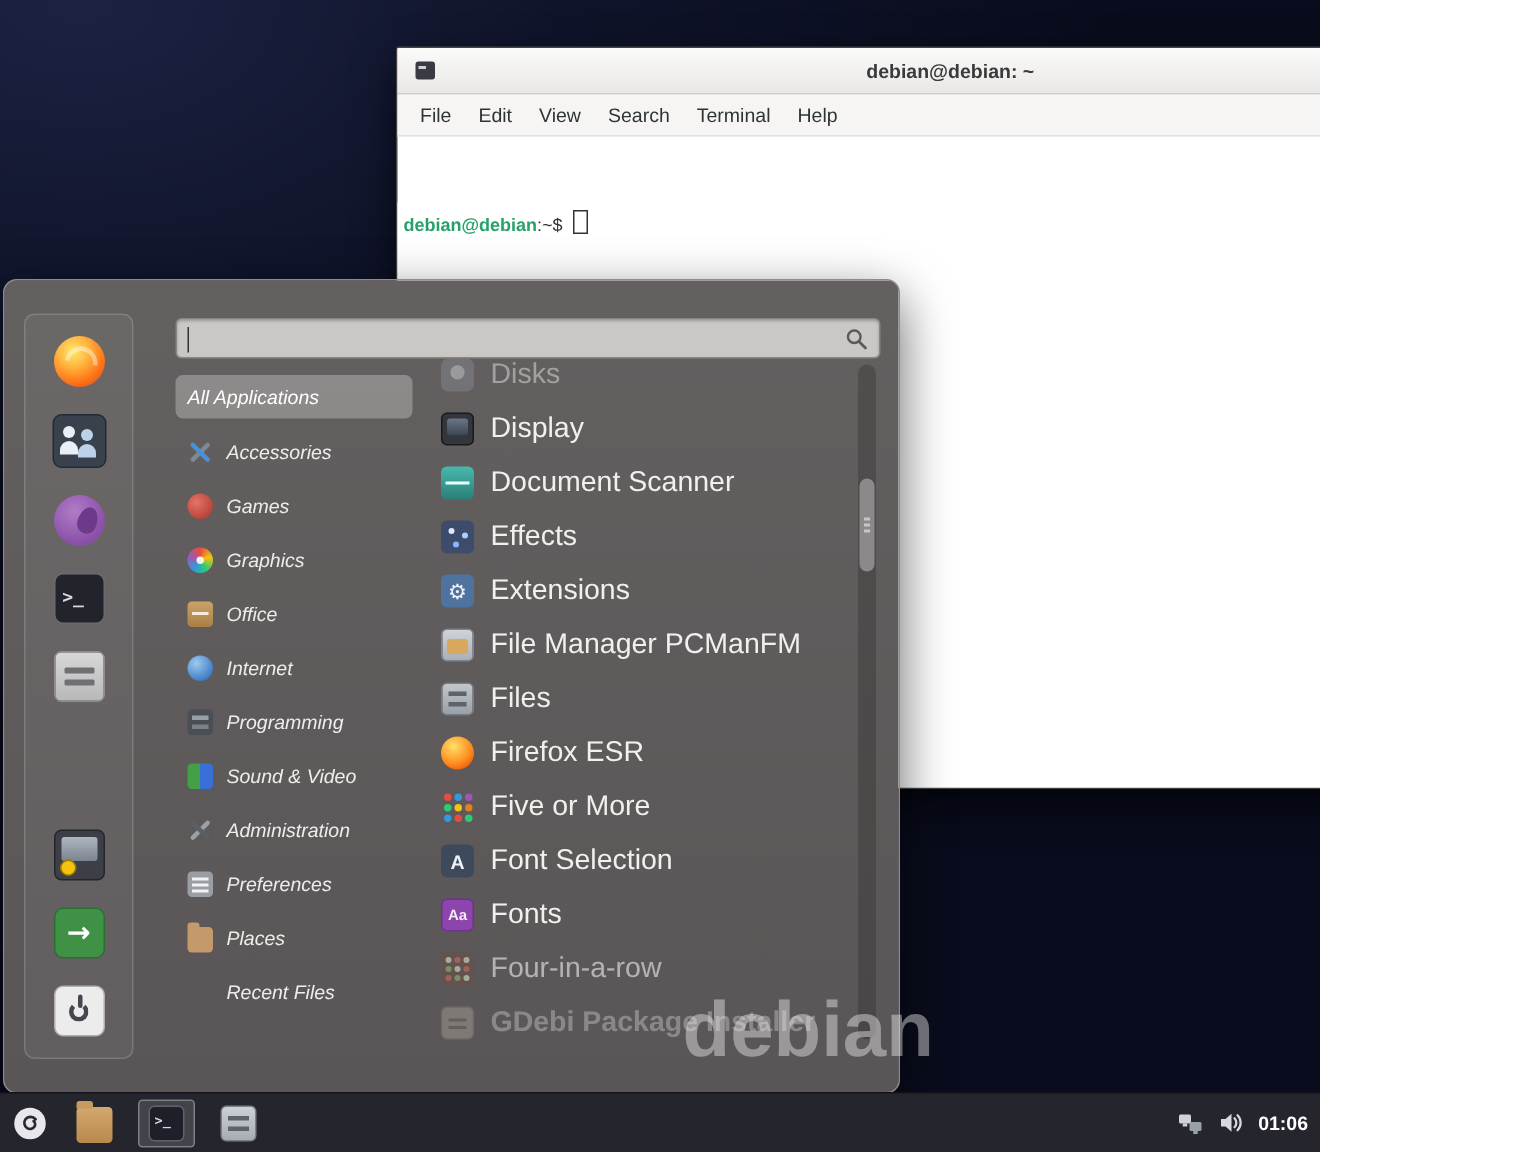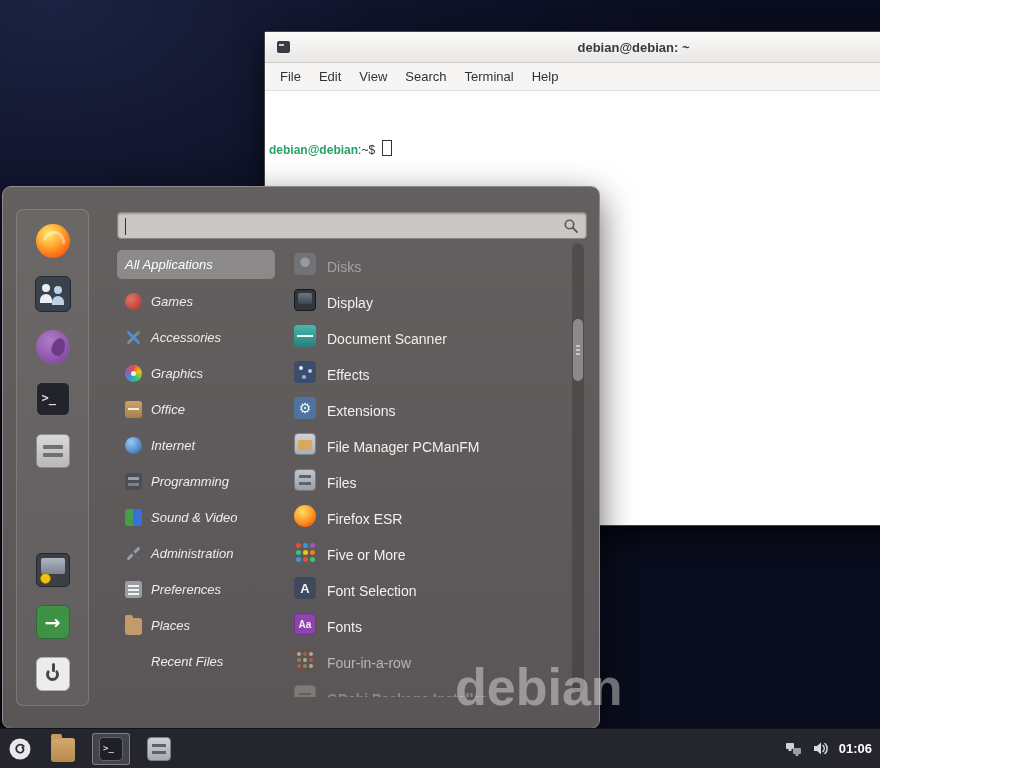--- a/index.html
+++ b/index.html
@@ -113,22 +113,22 @@
     background:#5a5f66;transform:rotate(-45deg);border-radius:2px;}
   .ci-preferences{background:#9a9ea4;border-radius:3px;}
   .ci-preferences::after{content:"";position:absolute;left:3px;top:4px;width:11px;height:2px;background:#f2f2f2;
     box-shadow:0 4px 0 #f2f2f2,0 8px 0 #f2f2f2;}
   .ci-places{background:#c49a6c;border-radius:2px 3px 3px 3px;margin-top:2px;}
   .ci-places::before{content:"";position:absolute;top:-3px;left:0;width:8px;height:4px;
     background:#c49a6c;border-radius:2px 2px 0 0;}
 
   
   .apps{position:absolute;left:281px;top:52px;width:288px;height:458px;overflow:hidden;}
-  .app-row{height:36px;display:flex;align-items:flex-end;gap:11px;padding-left:10px;
-    font-size:14px;color:#f2efed;cursor:pointer;box-sizing:border-box;}
+  .app-row{height:36px;display:flex;align-items:flex-start;gap:11px;padding-left:10px;
+    font-size:19px;color:#f2efed;cursor:pointer;box-sizing:border-box;}
   .row-faded{opacity:.45;}
   .row-faded2{opacity:.6;}
   .row-faded3{opacity:.32;font-weight:bold;}
   .ai{width:22px;height:22px;position:relative;flex:0 0 22px;border-radius:4px;}
   .ai-disks{background:radial-gradient(circle at 50% 42%, #dde1e6 26%, #878d95 30%, #878d95);border-radius:5px;}
   .ai-display{background:#33363c;border:1px solid #17191d;box-sizing:border-box;}
   .ai-display::after{content:"";position:absolute;left:3px;top:3px;right:3px;height:11px;
     background:linear-gradient(#6a7686,#3e4754);border-radius:2px;}
   .ai-scanner{background:linear-gradient(#49b8ae,#2a7f78);}
   .ai-scanner::after{content:"";position:absolute;left:3px;top:10px;right:3px;height:2px;background:#eafffc;}
@@ -253,26 +253,26 @@
         <circle cx="6.5" cy="6.5" r="4.2" fill="none" stroke="#5a5a5a" stroke-width="1.6"></circle>
         <line x1="9.8" y1="9.8" x2="14" y2="14" stroke="#5a5a5a" stroke-width="1.8" stroke-linecap="round"></line>
       </svg>
     </div>
 
     <div class="categories">
       <div class="cat-row selected">
         <span>All Applications</span>
       </div>
       <div class="cat-row">
+        <span class="ci ci-accessories"></span>
+        <span>Accessories</span>
+      </div>
+      <div class="cat-row">
         <span class="ci ci-games"></span>
         <span>Games</span>
-      </div>
-      <div class="cat-row">
-        <span class="ci ci-accessories"></span>
-        <span>Accessories</span>
       </div>
       <div class="cat-row">
         <span class="ci ci-graphics"></span>
         <span>Graphics</span>
       </div>
       <div class="cat-row">
         <span class="ci ci-office"></span>
         <span>Office</span>
       </div>
       <div class="cat-row">

